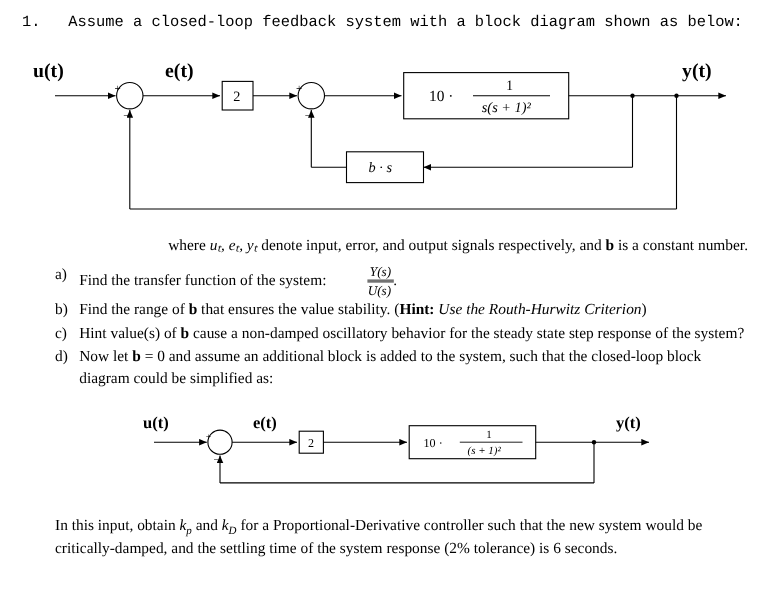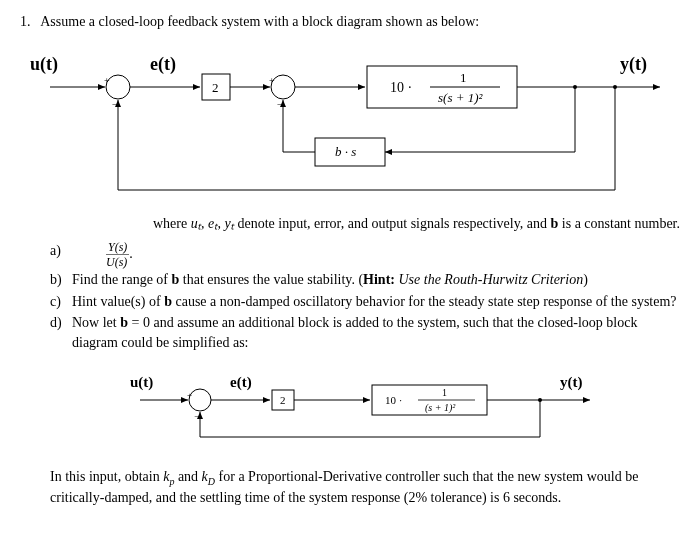--- a/index.html
+++ b/index.html
@@ -5,40 +5,40 @@
     * { margin: 0; padding: 0; box-sizing: border-box; }
     body {
       font-family: "Times New Roman", Times, serif;
       font-size: 14px;
       color: #000;
       background: #fff;
       width: 700px;
       padding: 12px 20px;
       line-height: 1.4;
     }
-    .question-number { margin-bottom: 10px; }
+    .question-number { margin-bottom: 10px; font-family: Liberation Mono, monospace; }
     .diagram-container {
       width: 100%;
       margin: 8px 0 12px 0;
     }
     .where-text { margin: 8px 0; text-align: right; }
     .sub-questions { margin-left: 30px; }
     .sub-q { display: flex; margin: 2px 0; }
     .sub-q-label { width: 22px; flex-shrink: 0; }
     .sub-q-text { flex: 1; }
     .italic { font-style: italic; }
     .bold { font-weight: bold; }
     .frac {
       display: inline-block;
       vertical-align: middle;
       text-align: center;
       font-size: 12px;
       line-height: 1;
     }
-    .frac .num { display: block; border-bottom: 1px solid #737373; padding: 0 2px 1px; margin-left: 34px; }
+    .frac .num { display: block; border-bottom: 3px solid #737373; padding: 0 2px 1px; margin-left: 34px; }
     .frac .den { display: block; padding: 1px 2px 0; text-align: right; }
     .math-sub { font-size: 10px; vertical-align: sub; }
     .diagram2-container { margin: 12px 0; }
     .after-diagram2 { margin-top: 8px; }
     svg { display: block; margin: 0 auto; }
   </style>
 </head>
 <body>
 
 <div class="question-number">
@@ -110,20 +110,21 @@
   <span> denote input, error, and output signals respectively, and </span>
   <span class="bold">b</span>
   <span> is a constant number.</span>
 </div>
 
 <div class="sub-questions">
 
   <div class="sub-q">
     <span class="sub-q-label">a)</span>
     <span class="sub-q-text">
+      <span>Find the transfer function of the system: </span>
       <span class="frac">
         <span class="num italic">Y(s)</span>
         <span class="den italic">U(s)</span>
       </span><span>.</span>
     </span>
   </div>
 
   <div class="sub-q">
     <span class="sub-q-label">b)</span>
     <span class="sub-q-text">

